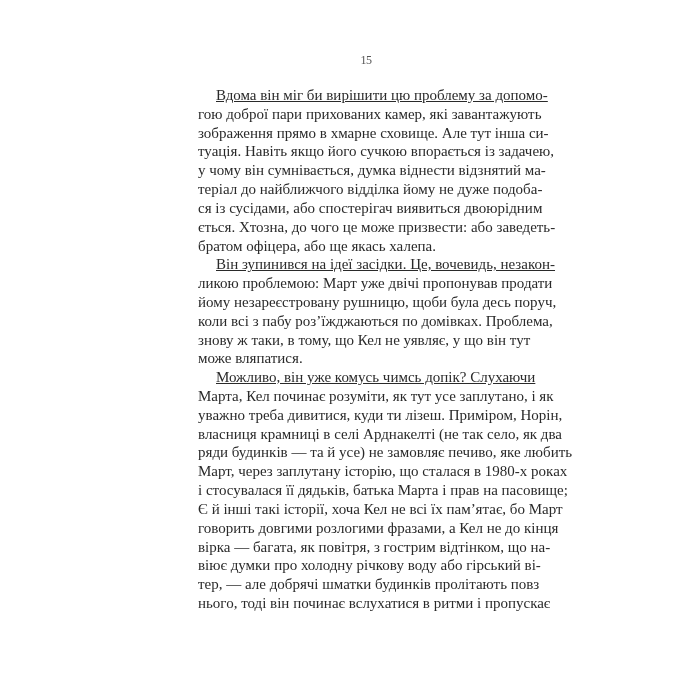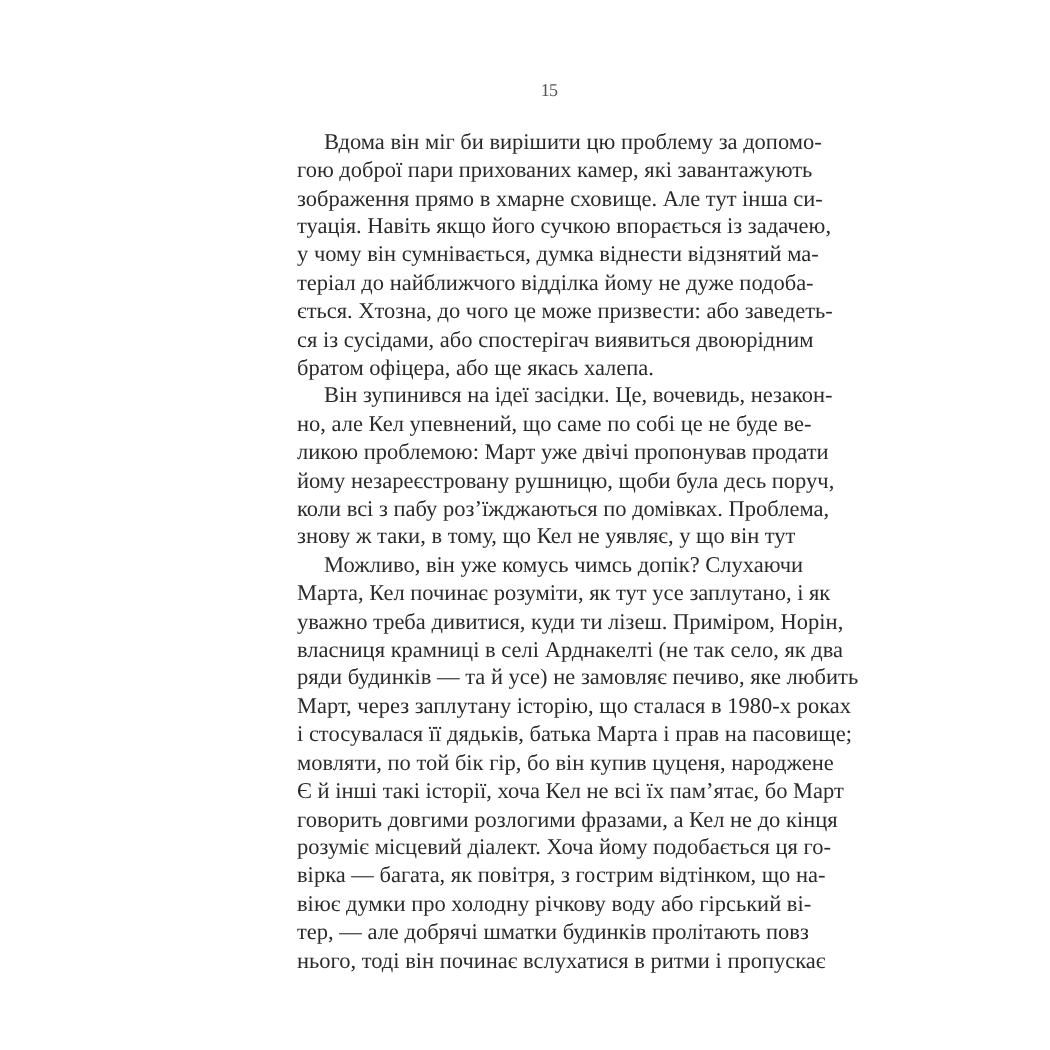--- a/index.html
+++ b/index.html
@@ -8,59 +8,57 @@
     .page-number {
       position: absolute; top: 53px; left: 0; width: 700px; text-align: center;
       font-family: "Liberation Serif", serif; font-size: 12px; color: #555; letter-spacing: -0.5px;
     }
     .text-column {
       position: absolute; left: 182px; top: 86px; width: 322px;
       font-family: "Liberation Serif", serif; font-size: 15px; line-height: 18.82px; color: #2a2a2a;
     }
     .line { display: block; white-space: nowrap; text-align: justify; text-align-last: justify; height: 18.82px; }
     .line.last { text-align-last: left; }
-    .line.indent { padding-left: 18px; }
+    .line.indent { padding-left: 18px; text-decoration: underline; }
   </style>
 </head>
 <body>
 
 <div class="page">
   <div class="page-number">15</div>
 
   <div class="text-column">
     <div class="paragraph">
       <span class="line indent">Вдома він міг би вирішити цю проблему за допомо-</span>
       <span class="line">гою доброї пари прихованих камер, які завантажують</span>
       <span class="line">зображення прямо в хмарне сховище. Але тут інша си-</span>
       <span class="line">туація. Навіть якщо його сучкою впорається із задачею,</span>
       <span class="line">у чому він сумнівається, думка віднести відзнятий ма-</span>
       <span class="line">теріал до найближчого відділка йому не дуже подоба-</span>
+      <span class="line">ся із сусідами, або спостерігач виявиться двоюрідним</span>
       <span class="line">ється. Хтозна, до чого це може призвести: або заведеть-</span>
-      <span class="line">ся із сусідами, або спостерігач виявиться двоюрідним</span>
       <span class="line last">братом офіцера, або ще якась халепа.</span>
     </div>
     <div class="paragraph">
       <span class="line indent">Він зупинився на ідеї засідки. Це, вочевидь, незакон-</span>
-      <span class="line">но, але Кел упевнений, що саме по собі це не буде ве-</span>
       <span class="line">ликою проблемою: Март уже двічі пропонував продати</span>
       <span class="line">йому незареєстровану рушницю, щоби була десь поруч,</span>
       <span class="line">коли всі з пабу роз’їжджаються по домівках. Проблема,</span>
       <span class="line">знову ж таки, в тому, що Кел не уявляє, у що він тут</span>
+      <span class="line last">може вляпатися.</span>
     </div>
     <div class="paragraph">
       <span class="line indent">Можливо, він уже комусь чимсь допік? Слухаючи</span>
       <span class="line">Марта, Кел починає розуміти, як тут усе заплутано, і як</span>
       <span class="line">уважно треба дивитися, куди ти лізеш. Приміром, Норін,</span>
       <span class="line">власниця крамниці в селі Арднакелті (не так село, як два</span>
       <span class="line">ряди будинків — та й усе) не замовляє печиво, яке любить</span>
       <span class="line">Март, через заплутану історію, що сталася в 1980-х роках</span>
       <span class="line">і стосувалася її дядьків, батька Марта і прав на пасовище;</span>
-      <span class="line">мовляти, по той бік гір, бо він купив цуценя, народжене</span>
       <span class="line">Є й інші такі історії, хоча Кел не всі їх пам’ятає, бо Март</span>
       <span class="line">говорить довгими розлогими фразами, а Кел не до кінця</span>
-      <span class="line">розуміє місцевий діалект. Хоча йому подобається ця го-</span>
       <span class="line">вірка — багата, як повітря, з гострим відтінком, що на-</span>
       <span class="line">віює думки про холодну річкову воду або гірський ві-</span>
       <span class="line">тер, — але добрячі шматки будинків пролітають повз</span>
       <span class="line">нього, тоді він починає вслухатися в ритми і пропускає</span>
     </div>
   </div>
 </div>
 
 </body></html>

